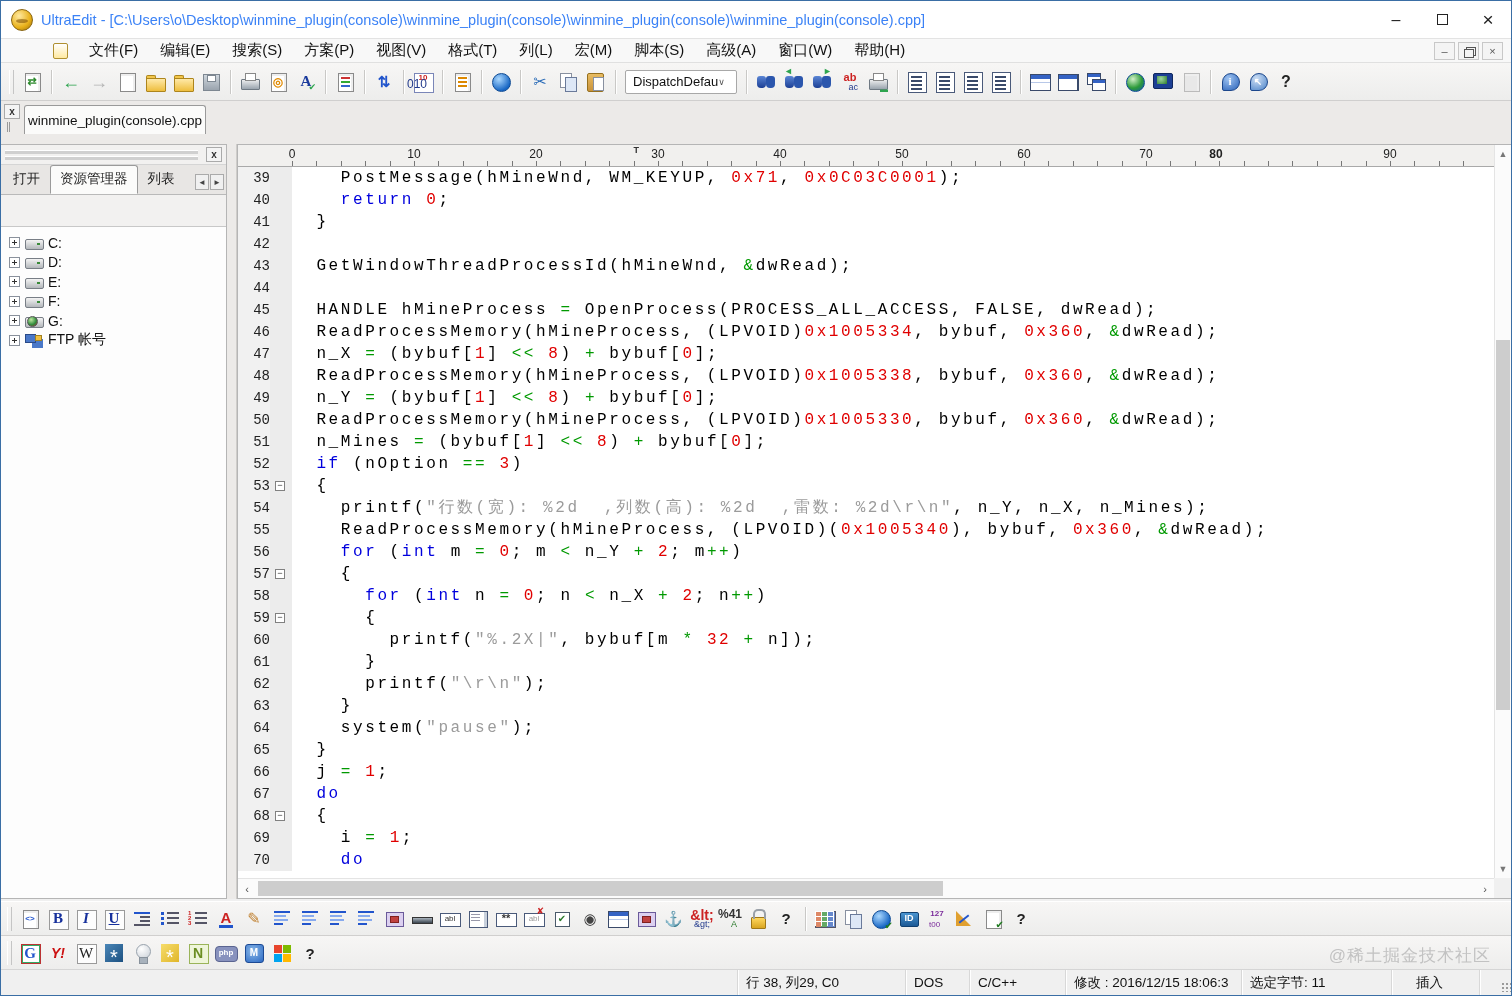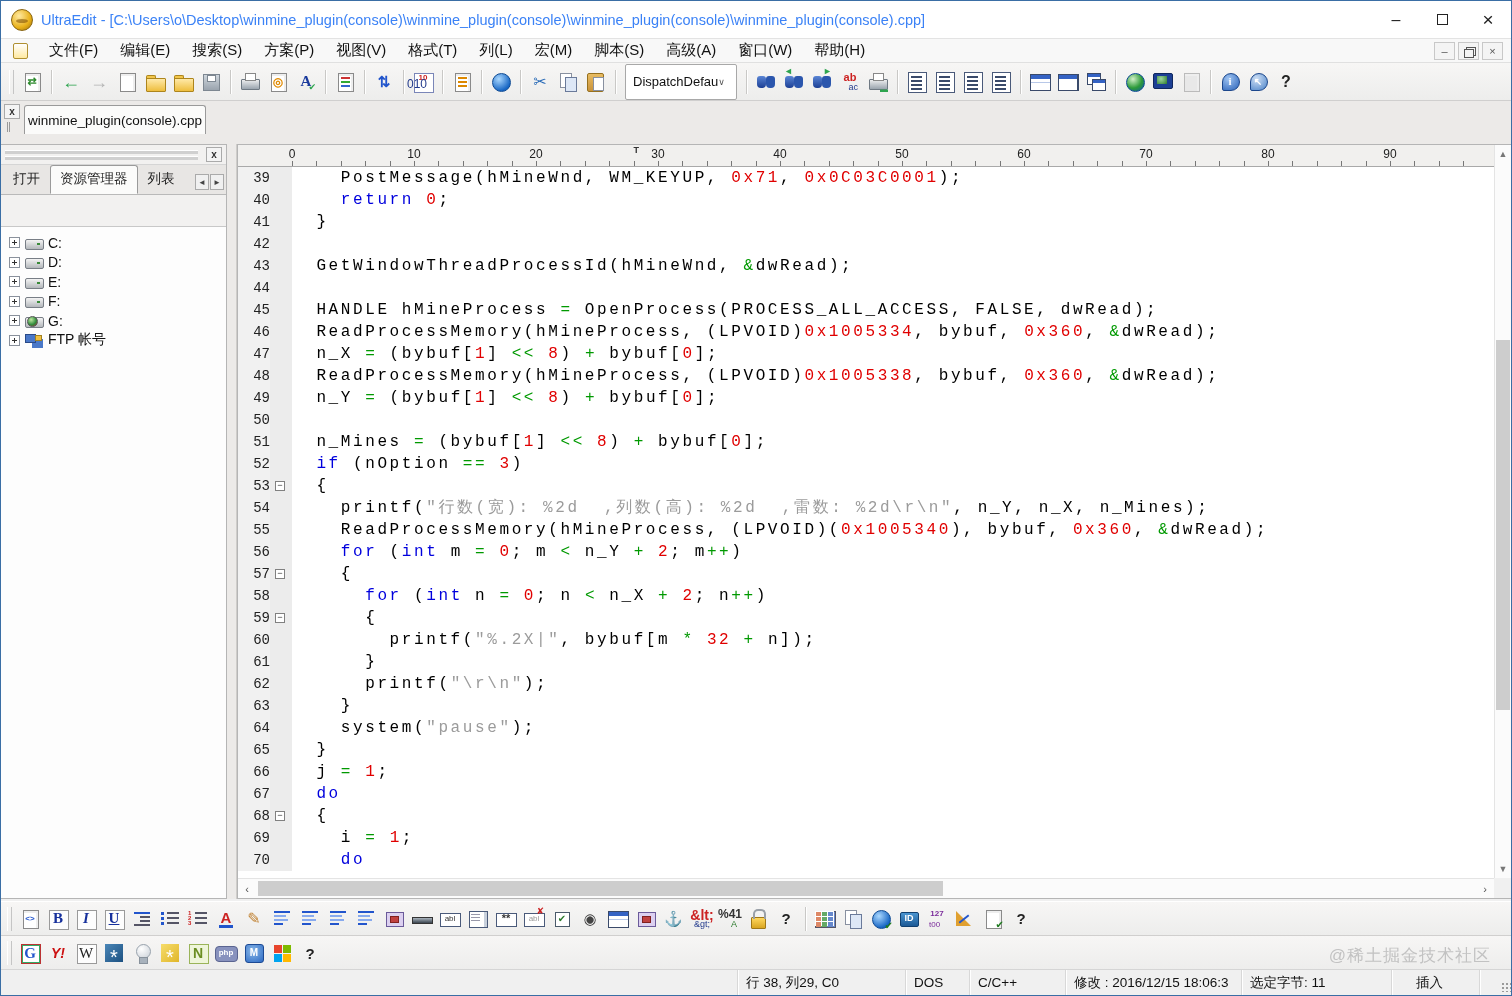--- a/index.html
+++ b/index.html
@@ -11,37 +11,37 @@
   .app-icon { width:22px; height:22px; margin:0 8px 0 10px; border-radius:50%; background:radial-gradient(circle at 35% 30%,#ffe9a0,#e8b019 60%,#9a6d08); border:1px solid #8a6510; position:relative; }
   .app-icon::after { content:""; position:absolute; left:4px; top:9px; width:12px; height:4px; border-radius:50%; background:#7a4a00; opacity:.55; }
   .title-text { font-size:14.5px; color:#3b82f6; white-space:nowrap; }
   .win-btns { margin-left:auto; display:flex; height:100%; }
   .win-btn { width:46px; height:100%; display:flex; align-items:center; justify-content:center; font-size:16px; color:#222; }
   .win-btn span { pointer-events:none; }
   .wb-max span { display:block; width:11px; height:11px; border:1px solid #222; }
   .wb-close { font-size:19px; }
 
   
-  .menubar { position:absolute; left:0; top:38px; right:0; height:24px; background:#f8f8f8; display:flex; align-items:center; border-bottom:1px solid #e0e0e0; }
+  .menubar { position:absolute; left:0; top:38px; right:0; height:24px; background:#f8f8f8; display:flex; align-items:center; border-bottom:1px solid #e0e0e0;padding-left:40px; }
   .menu-doc-icon { width:15px; height:16px; margin:0 10px 0 12px; background:linear-gradient(#fff,#ffe9a0); border:1px solid #b09030; border-radius:2px; }
   .menu-item { padding:2px 11px; font-size:15px; color:#111; white-space:nowrap; }
   .mdi-btns { margin-left:auto; display:flex; gap:3px; margin-right:8px; }
   .mdi-btn { width:21px; height:18px; border:1px solid #c8c8c8; background:#f4f4f4; display:flex; align-items:center; justify-content:center; font-size:11px; color:#555; position:relative; }
   .mdi-restore::before { content:""; position:absolute; width:8px; height:7px; border:1px solid #555; left:7px; top:4px; background:#f4f4f4; }
   .mdi-restore::after { content:""; position:absolute; width:8px; height:7px; border:1px solid #555; left:5px; top:6px; background:#f4f4f4; }
 
   
   .toolbar { display:flex; align-items:center; background:linear-gradient(#f7f6f5,#ededec); }
   .toolbar-top { position:absolute; left:0; top:62px; right:0; height:38px; border-bottom:1px solid #d0cfce; padding-left:6px; }
   .tb-grip { width:5px; height:24px; border-left:1px solid #fff; border-right:1px solid #c5c5c5; margin:0 4px 0 2px; }
   .tb-sep { width:1px; height:24px; background:#c9c8c6; box-shadow:1px 0 0 #fff; margin:0 5px; flex:0 0 1px; }
   .tbi { width:26px; height:26px; flex:0 0 26px; margin:0 1px; position:relative; display:flex; align-items:center; justify-content:center; }
   .tbi .g { position:relative; z-index:1; font-size:12px; line-height:1; }
   .tbi .g2 { position:absolute; right:3px; bottom:3px; font-size:9px; line-height:1; z-index:2; }
-  .tb-dd { width:112px; height:36px; background:#fff; border:1px solid #a8a8a8; border-radius:2px; margin:0 4px; display:flex; align-items:center; font-size:13px; color:#111; padding:0 20px 0 7px; }
+  .tb-dd { width:112px; height:24px; background:#fff; border:1px solid #a8a8a8; border-radius:2px; margin:0 4px; display:flex; align-items:center; font-size:13px; color:#111; padding:0 20px 0 7px; }
   .tb-dd .dd-arrow { margin-left:auto; font-size:9px; color:#555; }
 
   
   .sh-doc::before { content:""; position:absolute; width:14px; height:17px; left:6px; top:4px; background:#fff; border:1px solid #8a8a8a; box-shadow:inset -2px 2px 0 #eee; }
   .sh-dis::before { background:#e8e8e8; border-color:#bbb; }
   .sh-stripes-color::before { background-image:linear-gradient(#c33 2px,transparent 2px,transparent 4px),linear-gradient(#3a3 2px,transparent 2px,transparent 4px),linear-gradient(#36c 2px,transparent 2px); background-size:9px 4px,9px 4px,9px 4px; background-position:2px 3px,2px 7px,2px 11px; background-repeat:no-repeat; }
   .sh-stripes-orange::before { background-image:linear-gradient(#d80 2px,transparent 2px),linear-gradient(#d80 2px,transparent 2px),linear-gradient(#d80 2px,transparent 2px); background-size:9px 4px; background-position:2px 3px,2px 7px,2px 11px; background-repeat:no-repeat; }
   .sh-folder::before { content:""; position:absolute; width:8px; height:4px; left:4px; top:6px; background:#f2c64a; border:1px solid #ad851c; border-bottom:none; border-radius:2px 2px 0 0; }
   .sh-folder::after { content:""; position:absolute; width:18px; height:12px; left:4px; top:9px; background:linear-gradient(#ffe9a8,#eebe3e); border:1px solid #ad851c; border-radius:1px; }
   .sh-floppy::before { content:""; position:absolute; width:15px; height:15px; left:5px; top:5px; background:linear-gradient(#cfd6dd,#9aa4ae); border:1px solid #7d8791; }
@@ -364,37 +364,37 @@
     <div class="editor">
       <div class="ruler">
           <span class="rmark" style="left: 54px;">0</span>
           <span class="rmark" style="left: 176px;">10</span>
           <span class="rmark" style="left: 298px;">20</span>
           <span class="rmark" style="left: 420px;">30</span>
           <span class="rmark" style="left: 542px;">40</span>
           <span class="rmark" style="left: 664px;">50</span>
           <span class="rmark" style="left: 786px;">60</span>
           <span class="rmark" style="left: 908px;">70</span>
-          <span class="rmark" style="left: 1030px;">80</span>
+          <span class="rmark" style="left: 978px; font-weight: bold;">80</span>
           <span class="rmark" style="left: 1152px;">90</span>
           <span class="rtab" style="left: 395.6px;">T</span>
         </div>
       <div class="codewrap">
           <div class="cl"><span class="ln">39</span><span class="foldc"></span><span class="ct"><span class="c-p">    PostMessage(hMineWnd, WM_KEYUP, </span><span class="c-n">0x71</span><span class="c-p">, </span><span class="c-n">0x0C03C0001</span><span class="c-p">);</span></span></div>
           <div class="cl"><span class="ln">40</span><span class="foldc"></span><span class="ct"><span class="c-p">    </span><span class="c-k">return</span><span class="c-p"> </span><span class="c-n">0</span><span class="c-p">;</span></span></div>
           <div class="cl"><span class="ln">41</span><span class="foldc"></span><span class="ct"><span class="c-p">  }</span></span></div>
           <div class="cl"><span class="ln">42</span><span class="foldc"></span><span class="ct"></span></div>
           <div class="cl"><span class="ln">43</span><span class="foldc"></span><span class="ct"><span class="c-p">  GetWindowThreadProcessId(hMineWnd, </span><span class="c-o">&amp;</span><span class="c-p">dwRead);</span></span></div>
           <div class="cl"><span class="ln">44</span><span class="foldc"></span><span class="ct"></span></div>
           <div class="cl"><span class="ln">45</span><span class="foldc"></span><span class="ct"><span class="c-p">  HANDLE hMineProcess </span><span class="c-o">=</span><span class="c-p"> OpenProcess(PROCESS_ALL_ACCESS, FALSE, dwRead);</span></span></div>
           <div class="cl"><span class="ln">46</span><span class="foldc"></span><span class="ct"><span class="c-p">  ReadProcessMemory(hMineProcess, (LPVOID)</span><span class="c-n">0x1005334</span><span class="c-p">, bybuf, </span><span class="c-n">0x360</span><span class="c-p">, </span><span class="c-o">&amp;</span><span class="c-p">dwRead);</span></span></div>
           <div class="cl"><span class="ln">47</span><span class="foldc"></span><span class="ct"><span class="c-p">  n_X </span><span class="c-o">=</span><span class="c-p"> (bybuf[</span><span class="c-n">1</span><span class="c-p">] </span><span class="c-o">&lt;&lt;</span><span class="c-p"> </span><span class="c-n">8</span><span class="c-p">) </span><span class="c-o">+</span><span class="c-p"> bybuf[</span><span class="c-n">0</span><span class="c-p">];</span></span></div>
           <div class="cl"><span class="ln">48</span><span class="foldc"></span><span class="ct"><span class="c-p">  ReadProcessMemory(hMineProcess, (LPVOID)</span><span class="c-n">0x1005338</span><span class="c-p">, bybuf, </span><span class="c-n">0x360</span><span class="c-p">, </span><span class="c-o">&amp;</span><span class="c-p">dwRead);</span></span></div>
           <div class="cl"><span class="ln">49</span><span class="foldc"></span><span class="ct"><span class="c-p">  n_Y </span><span class="c-o">=</span><span class="c-p"> (bybuf[</span><span class="c-n">1</span><span class="c-p">] </span><span class="c-o">&lt;&lt;</span><span class="c-p"> </span><span class="c-n">8</span><span class="c-p">) </span><span class="c-o">+</span><span class="c-p"> bybuf[</span><span class="c-n">0</span><span class="c-p">];</span></span></div>
-          <div class="cl"><span class="ln">50</span><span class="foldc"></span></div>
+          <div class="cl"><span class="ln">50</span><span class="foldc"></span><span class="ct"><span class="c-p">  ReadProcessMemory(hMineProcess, (LPVOID)</span><span class="c-n">0x1005330</span><span class="c-p">, bybuf, </span><span class="c-n">0x360</span><span class="c-p">, </span><span class="c-o">&amp;</span><span class="c-p">dwRead);</span></span></div>
           <div class="cl"><span class="ln">51</span><span class="foldc"></span><span class="ct"><span class="c-p">  n_Mines </span><span class="c-o">=</span><span class="c-p"> (bybuf[</span><span class="c-n">1</span><span class="c-p">] </span><span class="c-o">&lt;&lt;</span><span class="c-p"> </span><span class="c-n">8</span><span class="c-p">) </span><span class="c-o">+</span><span class="c-p"> bybuf[</span><span class="c-n">0</span><span class="c-p">];</span></span></div>
           <div class="cl"><span class="ln">52</span><span class="foldc"></span><span class="ct"><span class="c-p">  </span><span class="c-k">if</span><span class="c-p"> (nOption </span><span class="c-o">==</span><span class="c-p"> </span><span class="c-n">3</span><span class="c-p">)</span></span></div>
           <div class="cl"><span class="ln">53</span><span class="foldc"><span class="foldbox">−</span></span><span class="ct"><span class="c-p">  {</span></span></div>
           <div class="cl"><span class="ln">54</span><span class="foldc"></span><span class="ct"><span class="c-p">    printf(</span><span class="c-s">"行数(宽): %2d  ,列数(高): %2d  ,雷数: %2d\r\n"</span><span class="c-p">, n_Y, n_X, n_Mines);</span></span></div>
           <div class="cl"><span class="ln">55</span><span class="foldc"></span><span class="ct"><span class="c-p">    ReadProcessMemory(hMineProcess, (LPVOID)(</span><span class="c-n">0x1005340</span><span class="c-p">), bybuf, </span><span class="c-n">0x360</span><span class="c-p">, </span><span class="c-o">&amp;</span><span class="c-p">dwRead);</span></span></div>
           <div class="cl"><span class="ln">56</span><span class="foldc"></span><span class="ct"><span class="c-p">    </span><span class="c-k">for</span><span class="c-p"> (</span><span class="c-k">int</span><span class="c-p"> m </span><span class="c-o">=</span><span class="c-p"> </span><span class="c-n">0</span><span class="c-p">; m </span><span class="c-o">&lt;</span><span class="c-p"> n_Y </span><span class="c-o">+</span><span class="c-p"> </span><span class="c-n">2</span><span class="c-p">; m</span><span class="c-o">++</span><span class="c-p">)</span></span></div>
           <div class="cl"><span class="ln">57</span><span class="foldc"><span class="foldbox">−</span></span><span class="ct"><span class="c-p">    {</span></span></div>
           <div class="cl"><span class="ln">58</span><span class="foldc"></span><span class="ct"><span class="c-p">      </span><span class="c-k">for</span><span class="c-p"> (</span><span class="c-k">int</span><span class="c-p"> n </span><span class="c-o">=</span><span class="c-p"> </span><span class="c-n">0</span><span class="c-p">; n </span><span class="c-o">&lt;</span><span class="c-p"> n_X </span><span class="c-o">+</span><span class="c-p"> </span><span class="c-n">2</span><span class="c-p">; n</span><span class="c-o">++</span><span class="c-p">)</span></span></div>
           <div class="cl"><span class="ln">59</span><span class="foldc"><span class="foldbox">−</span></span><span class="ct"><span class="c-p">      {</span></span></div>
           <div class="cl"><span class="ln">60</span><span class="foldc"></span><span class="ct"><span class="c-p">        printf(</span><span class="c-s">"%.2X|"</span><span class="c-p">, bybuf[m </span><span class="c-o">*</span><span class="c-p"> </span><span class="c-n">32</span><span class="c-p"> </span><span class="c-o">+</span><span class="c-p"> n]);</span></span></div>

